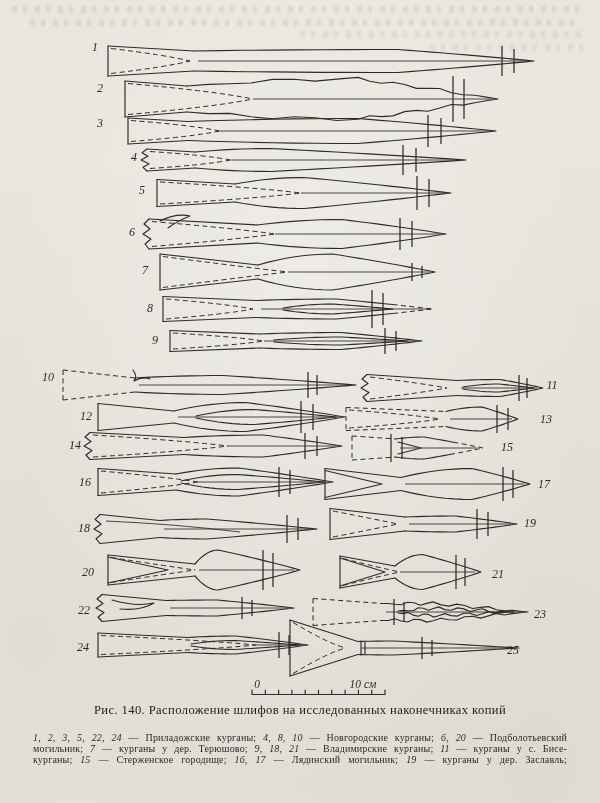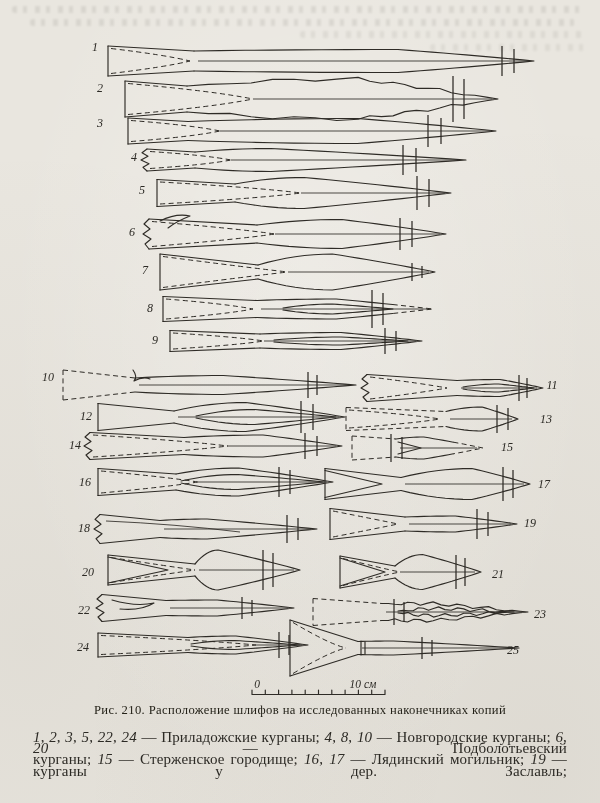--- a/index.html
+++ b/index.html
@@ -18,21 +18,21 @@
   .thin{stroke:#2e2b26; stroke-width:.85; fill:none;}
   .tick{stroke:#2e2b26; stroke-width:1.25; fill:none;}
   .num{font:italic 12px "Liberation Serif", serif; fill:#2c2a25;}
   .scl{font:italic 11.5px "Liberation Serif", serif; fill:#2c2a25;}
   .caption{
     position:absolute; left:0; top:703px; width:600px; text-align:center;
     font-size:12.6px; letter-spacing:.4px; color:#242219; white-space:nowrap;
   }
   .legend{
     position:absolute; left:33px; top:732px; width:534px;
-    font-size:15px; line-height:11.2px; color:#2c2a25; letter-spacing:.15px;
+    font-size:10px; line-height:11.2px; color:#2c2a25; letter-spacing:.15px;
   }
   .legend-line{text-align:justify; text-align-last:justify;}
   .legend-line.center{text-align:center; text-align-last:center;}
   .legend i{font-style:italic;}
   .bleed{
     position:absolute; height:7px; border-radius:3px; filter:blur(1.3px); opacity:.13;
     background:repeating-linear-gradient(90deg,#6a675f 0 5px,transparent 5px 11px,#6a675f 11px 15px,transparent 15px 23px);
   }
 </style>
 </head>
@@ -351,18 +351,19 @@
         <path d="M 361 641 L 361 655 M 365 642 L 365 654" class="ln"></path>
         <text x="513" y="654" text-anchor="middle" class="num">25</text>
       </g>
       <g>
         <path d="M 252 694.5 L 385 694.5 M 252.0 690 L 252.0 694.5 M 265.3 690 L 265.3 694.5 M 278.6 690 L 278.6 694.5 M 291.9 690 L 291.9 694.5 M 305.2 690 L 305.2 694.5 M 318.5 690 L 318.5 694.5 M 331.8 690 L 331.8 694.5 M 345.1 690 L 345.1 694.5 M 358.4 690 L 358.4 694.5 M 371.7 690 L 371.7 694.5 M 385.0 690 L 385.0 694.5" class="ln"></path>
         <text x="257" y="688" text-anchor="middle" class="scl">0</text>
         <text x="363" y="688" text-anchor="middle" class="scl">10 см</text>
       </g>
     </svg>
 
-  <div class="caption">Рис. 210. Расположение шлифов на исследованных наконечниках копий</div>
+  <div class="caption">Рис. 140. Расположение шлифов на исследованных наконечниках копий</div>
   <div class="legend">
       <div class="legend-line"><i>1</i>, <i>2</i>, <i>3</i>, <i>5</i>, <i>22</i>, <i>24</i> — Приладожские курганы; <i>4</i>, <i>8</i>, <i>10</i> — Новгородские курганы; <i>6</i>, <i>20</i> — Подболотьевский</div>
+      <div class="legend-line">могильник; <i>7</i> — курганы у дер. Терюшово; <i>9</i>, <i>18</i>, <i>21</i> — Владимирские курганы; <i>11</i> — курганы у с. Бисе-</div>
       <div class="legend-line">курганы; <i>15</i> — Стерженское городище; <i>16</i>, <i>17</i> — Лядинский могильник; <i>19</i> — курганы у дер. Заславль;</div>
     </div>
 </div>
 
 </body></html>

